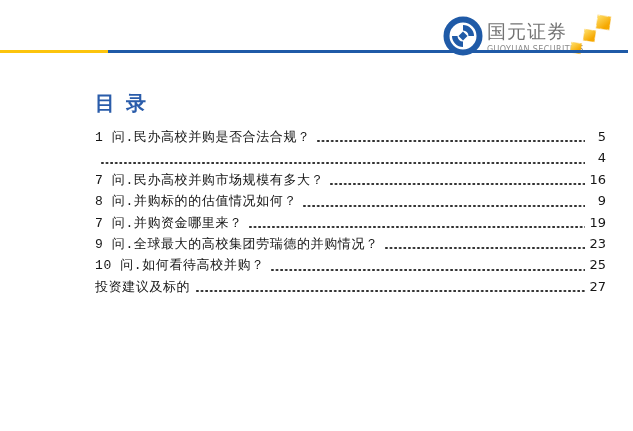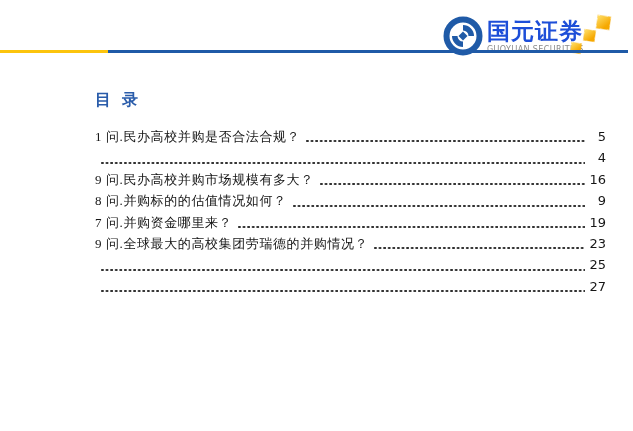--- a/index.html
+++ b/index.html
@@ -27,23 +27,23 @@
     width: 40px;
     height: 40px;
     margin-right: 4px;
   }
   .brand-text {
     display: flex;
     flex-direction: column;
     padding-top: 2px;
   }
   .brand-cn {
-    font-size: 23px;
-    font-weight: 700;
-    color: #1d4ed8;
+    font-size: 19px;
+    font-weight: 400;
+    color: #737373;
     letter-spacing: 1px;
     line-height: 26px;
     white-space: nowrap;
   }
   .brand-en {
     font-size: 8px;
     color: #8a8a8a;
     letter-spacing: 0.4px;
     line-height: 9px;
     margin-top: 1px;
@@ -66,21 +66,21 @@
     height: 3px;
     background: linear-gradient(to right, #fcc40d 0px, #fcc40d 108px, #1f5aa7 108px, #1f5aa7 100%);
   }
 
   
   .toc-heading {
     position: absolute;
     left: 95px;
     top: 90px;
     font-family: "DejaVu Serif", "Liberation Serif", serif;
-    font-size: 16px;
+    font-size: 20px;
     font-weight: 600;
     letter-spacing: 11px;
     color: #2a5caa;
     white-space: nowrap;
     text-align: center;
   }
   .toc-list {
     position: absolute;
     left: 95px;
     top: 126px;
@@ -91,21 +91,21 @@
     align-items: baseline;
     height: 21.4px;
     line-height: 21.4px;
     font-size: 13px;
     color: #161616;
     cursor: pointer;
   }
   .toc-label {
     white-space: nowrap;
     letter-spacing: 0.6px;
-    font-family: Liberation Serif, serif;
+    font-family: Liberation Mono, monospace;
   }
   .toc-dots {
     flex: 1;
     align-self: stretch;
     margin: 0 3px 0 6px;
     background-image: radial-gradient(circle at 1.4px 50%, #2e2e2e 1px, transparent 1.35px);
     background-size: 4.6px 4px;
     background-repeat: repeat-x;
     background-position: 0 calc(100% - 4px);
   }
@@ -148,42 +148,44 @@
       <div class="toc-row">
         <span class="toc-label">1 问.民办高校并购是否合法合规？</span>
         <span class="toc-dots"></span>
         <span class="toc-page">5</span>
       </div>
       <div class="toc-row">
         <span class="toc-dots"></span>
         <span class="toc-page">4</span>
       </div>
       <div class="toc-row">
-        <span class="toc-label">9 问.民办高校并购市场规模有多大？</span>
+        <span class="toc-label">7 问.民办高校并购市场规模有多大？</span>
         <span class="toc-dots"></span>
         <span class="toc-page">16</span>
       </div>
       <div class="toc-row">
         <span class="toc-label">8 问.并购标的的估值情况如何？</span>
         <span class="toc-dots"></span>
         <span class="toc-page">9</span>
       </div>
       <div class="toc-row">
         <span class="toc-label">7 问.并购资金哪里来？</span>
         <span class="toc-dots"></span>
         <span class="toc-page">19</span>
       </div>
       <div class="toc-row">
         <span class="toc-label">9 问.全球最大的高校集团劳瑞德的并购情况？</span>
         <span class="toc-dots"></span>
         <span class="toc-page">23</span>
       </div>
       <div class="toc-row">
+        <span class="toc-label">10 问.如何看待高校并购？</span>
         <span class="toc-dots"></span>
         <span class="toc-page">25</span>
       </div>
       <div class="toc-row">
+        <span class="toc-label">投资建议及标的</span>
         <span class="toc-dots"></span>
         <span class="toc-page">27</span>
       </div>
     </div>
 
 </div>
 
 </body></html>

